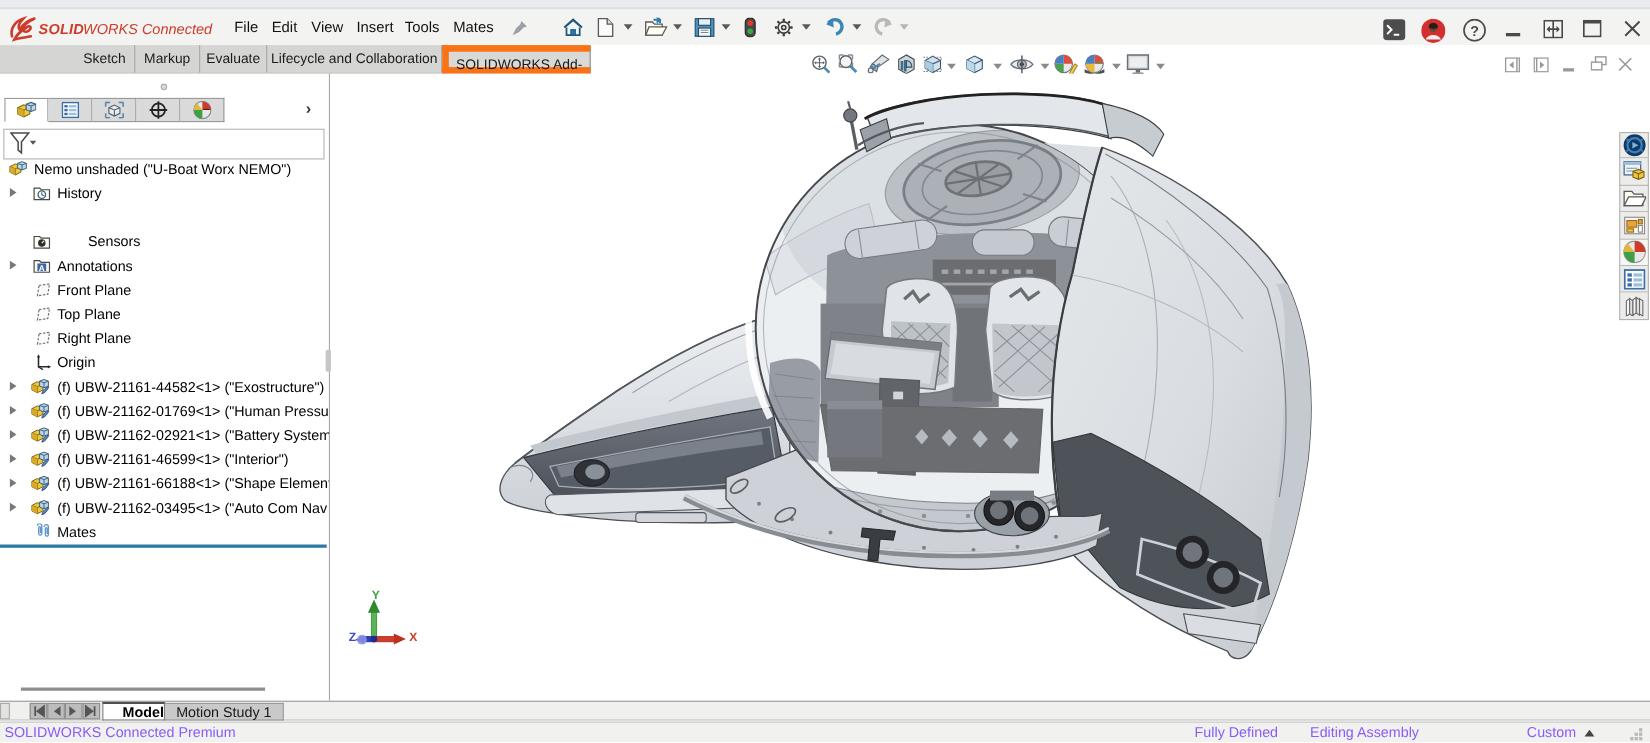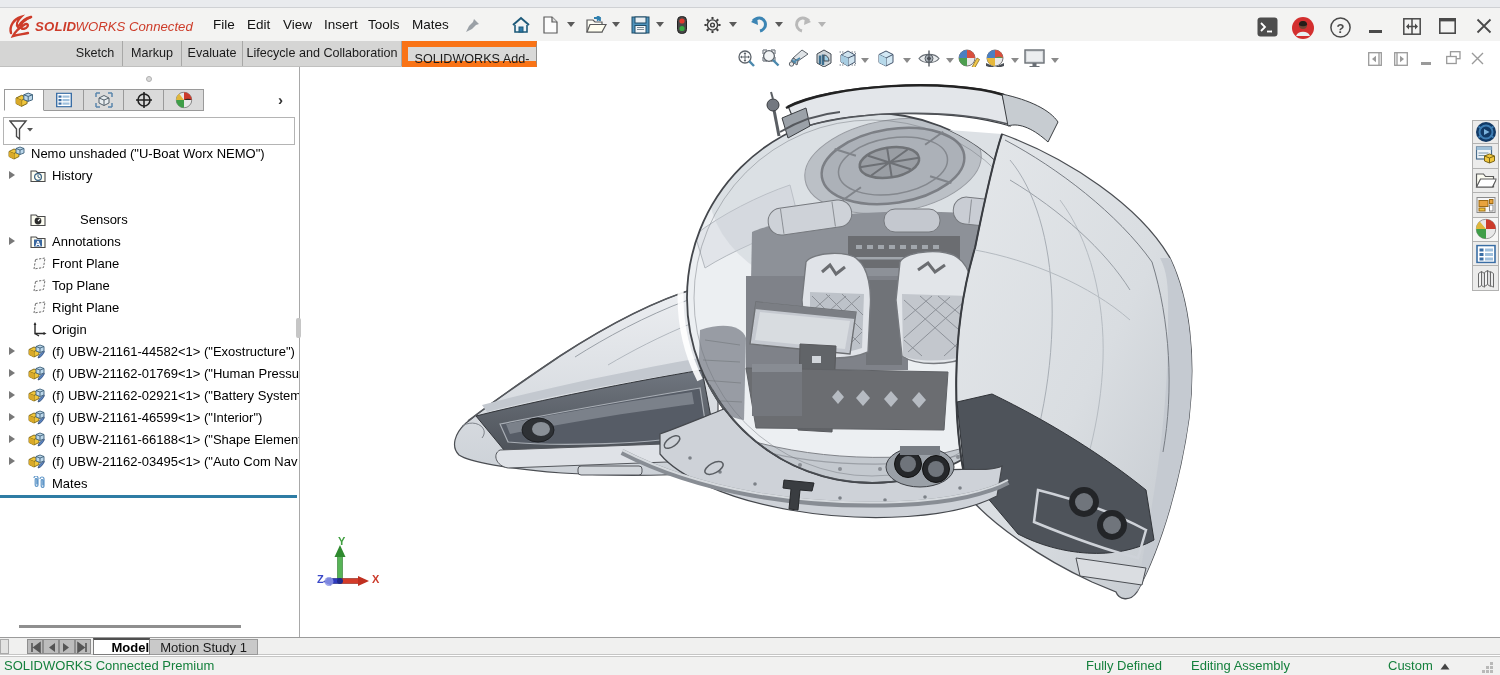--- a/index.html
+++ b/index.html
@@ -62,21 +62,21 @@
 .navbtn { position:absolute; top:1px; width:16px; height:15px; background:#bcbcbc;
   border:1px solid #8e8e8e; }
 #modeltab { position:absolute; left:93px; top:0; width:57px; height:17px; background:#fff;
   border:1px solid #7d7d7d; border-top:2px solid #4f4f4f; font-size:13px; font-weight:bold;
   text-align:right; line-height:15px; color:#000; }
 #motiontab { position:absolute; left:150px; top:1px; width:108px; height:16px; background:#c9c9c9;
   border:1px solid #9a9a9a; border-left:none; font-size:13px; text-align:center;
   line-height:15px; color:#1a1a1a; }
 
 #statusbar { position:absolute; left:0; top:656px; width:1500px; height:19px;
-  background:#f1f1f0; border-top:1px solid #c6c6c5; font-size:13px; color:#15803d; }
+  background:#f1f1f0; border-top:1px solid #c6c6c5; font-size:13px; color:#8b5cf6; }
 .sbtxt { position:absolute; top:0; line-height:18px; }
 
 #viewport { position:absolute; left:301px; top:67px; width:1199px; height:570px; background:#fff; }
 
 #taskpane { position:absolute; left:1472px; top:120px; width:27px; }
 .tpcell { position:relative; width:27px; height:24.4px; background:#ececeb;
   border:1px solid #b2b2b1; border-top:none; }
 .tpcell.first { border-top:1px solid #b2b2b1; }
 .tpcell svg { position:absolute; left:50%; top:50%; transform:translate(-50%,-50%); }
 </style>

